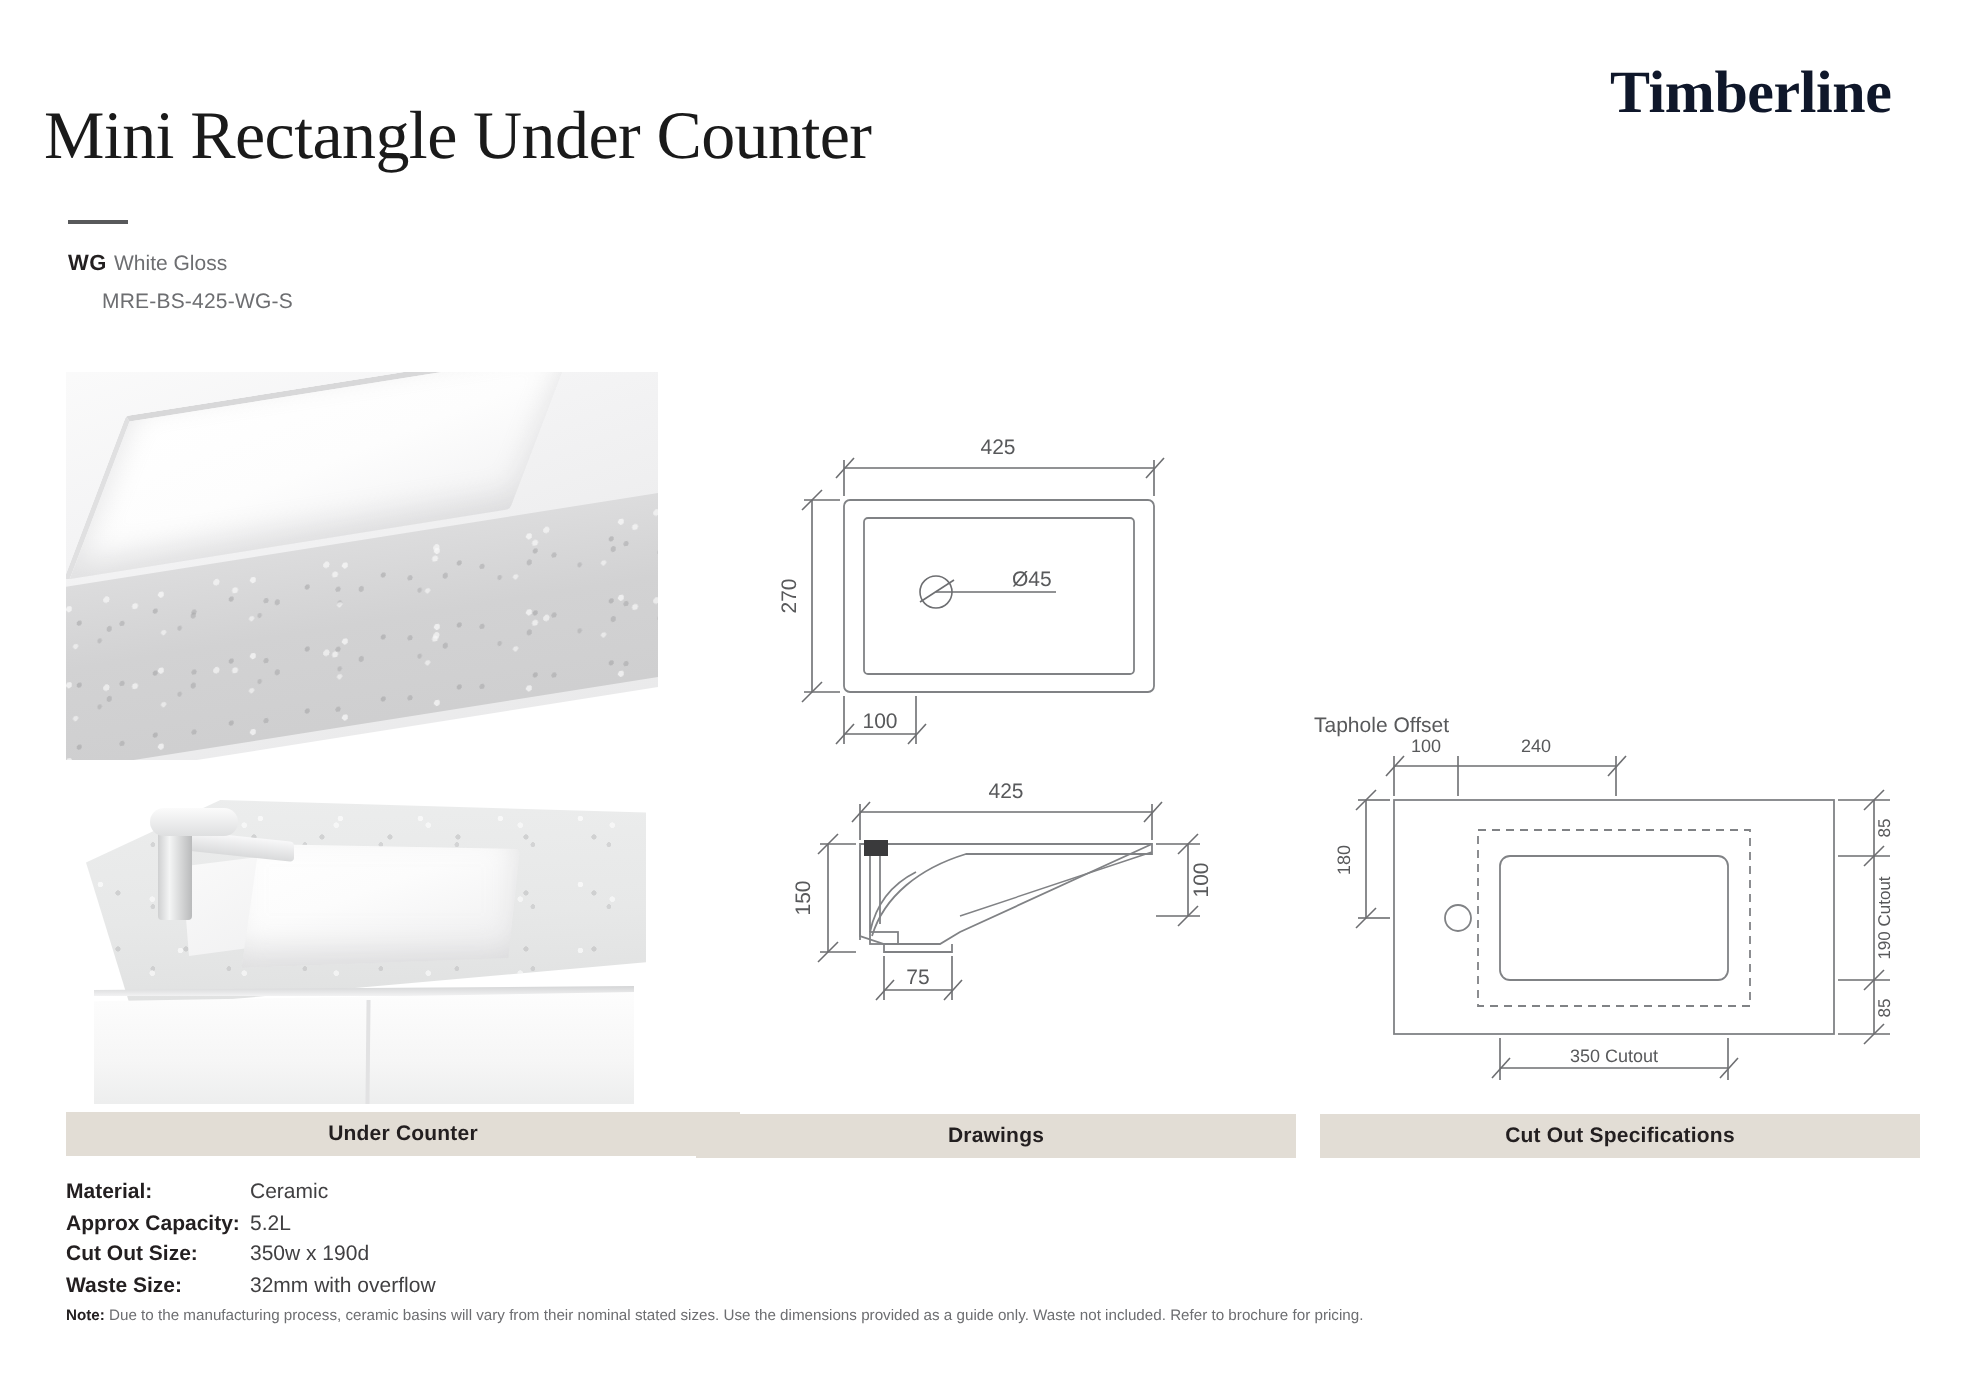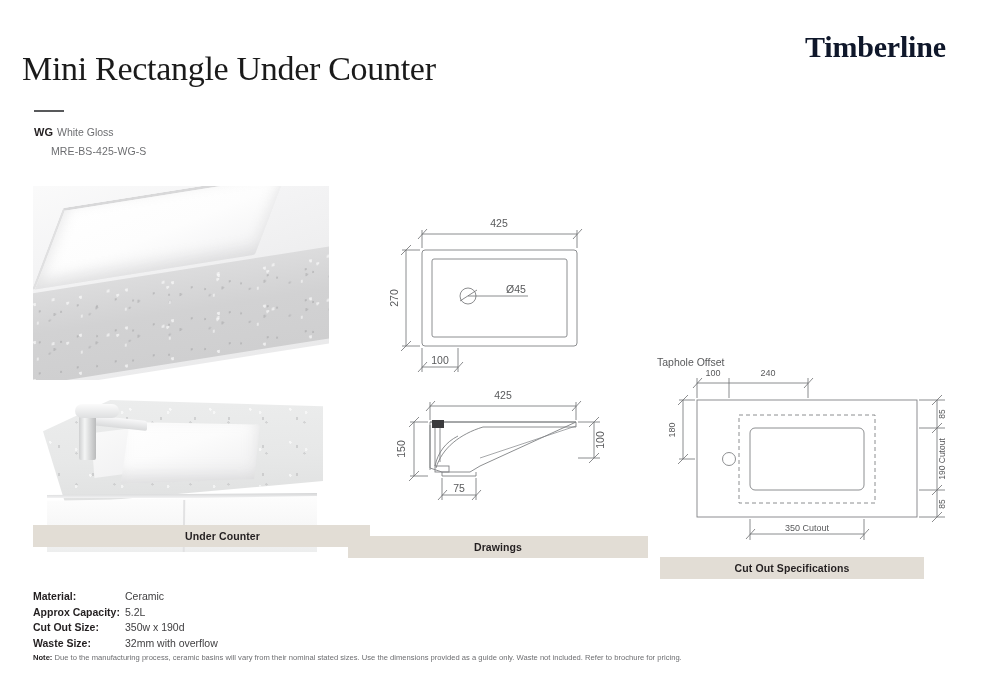--- a/index.html
+++ b/index.html
@@ -147,23 +147,23 @@
     background:linear-gradient(180deg,#d4d5d6,#f2f2f3);
     clip-path:polygon(0% 40%, 100% 0%, 100% 100%, 0% 100%);
   }
 
   
   .capbar{
     position:absolute;height:22px;background:#e2ddd5;
     display:flex;align-items:center;justify-content:center;
   }
   .capbar span{font-size:10.5px;font-weight:700;color:#231f20;letter-spacing:.1px;}
-  #cap1{left:33px;top:525px;width:295px;padding-left:42px;}
-  #cap2{left:348px;top:536px;width:300px;text-align:center;}
-  #cap3{left:660px;top:557px;width:264px;}
+  #cap1{left:33px;top:556px;width:337px;}
+  #cap2{left:348px;top:557px;width:300px;text-align:center;}
+  #cap3{left:660px;top:557px;width:300px;}
 
   
   .dwg{position:absolute;}
   #dwg-top{left:380px;top:212px;}
   #dwg-side{left:380px;top:382px;}
   #dwg-cut{left:655px;top:352px;}
   .dwg text{font-family:"Liberation Sans", sans-serif;fill:#58595b;}
 
   
   .spec{position:absolute;left:33px;top:589px;width:460px;}

